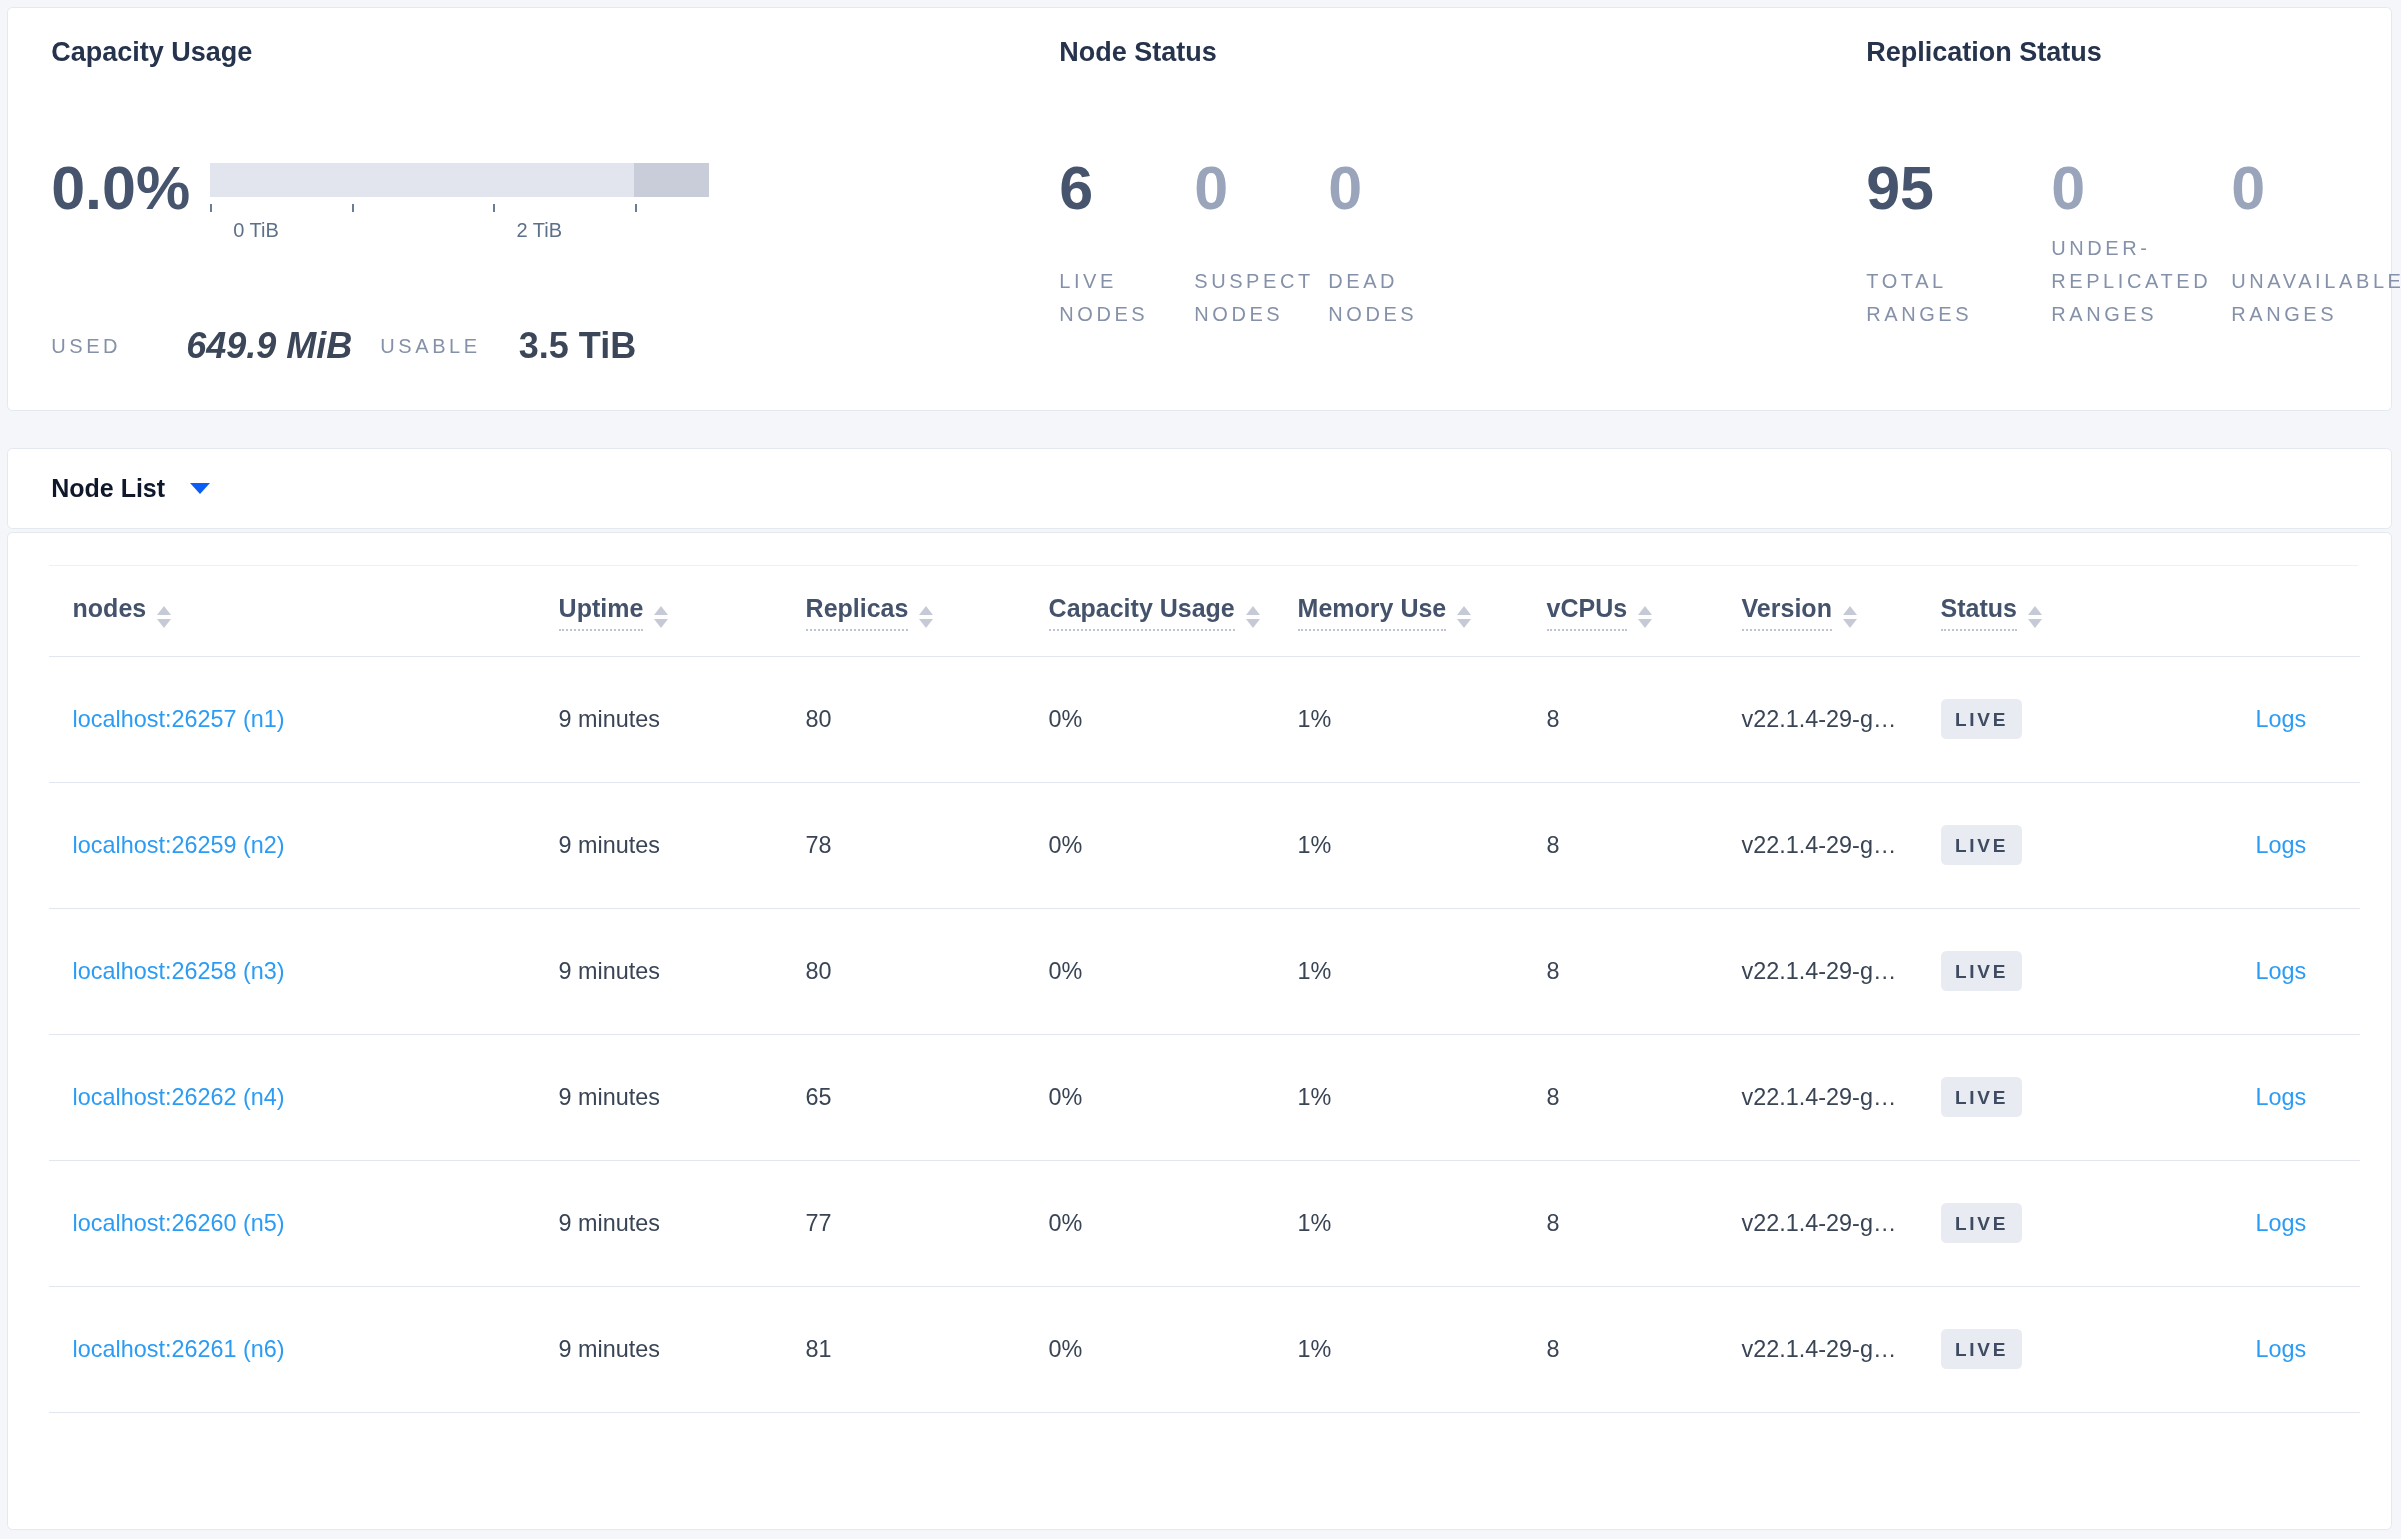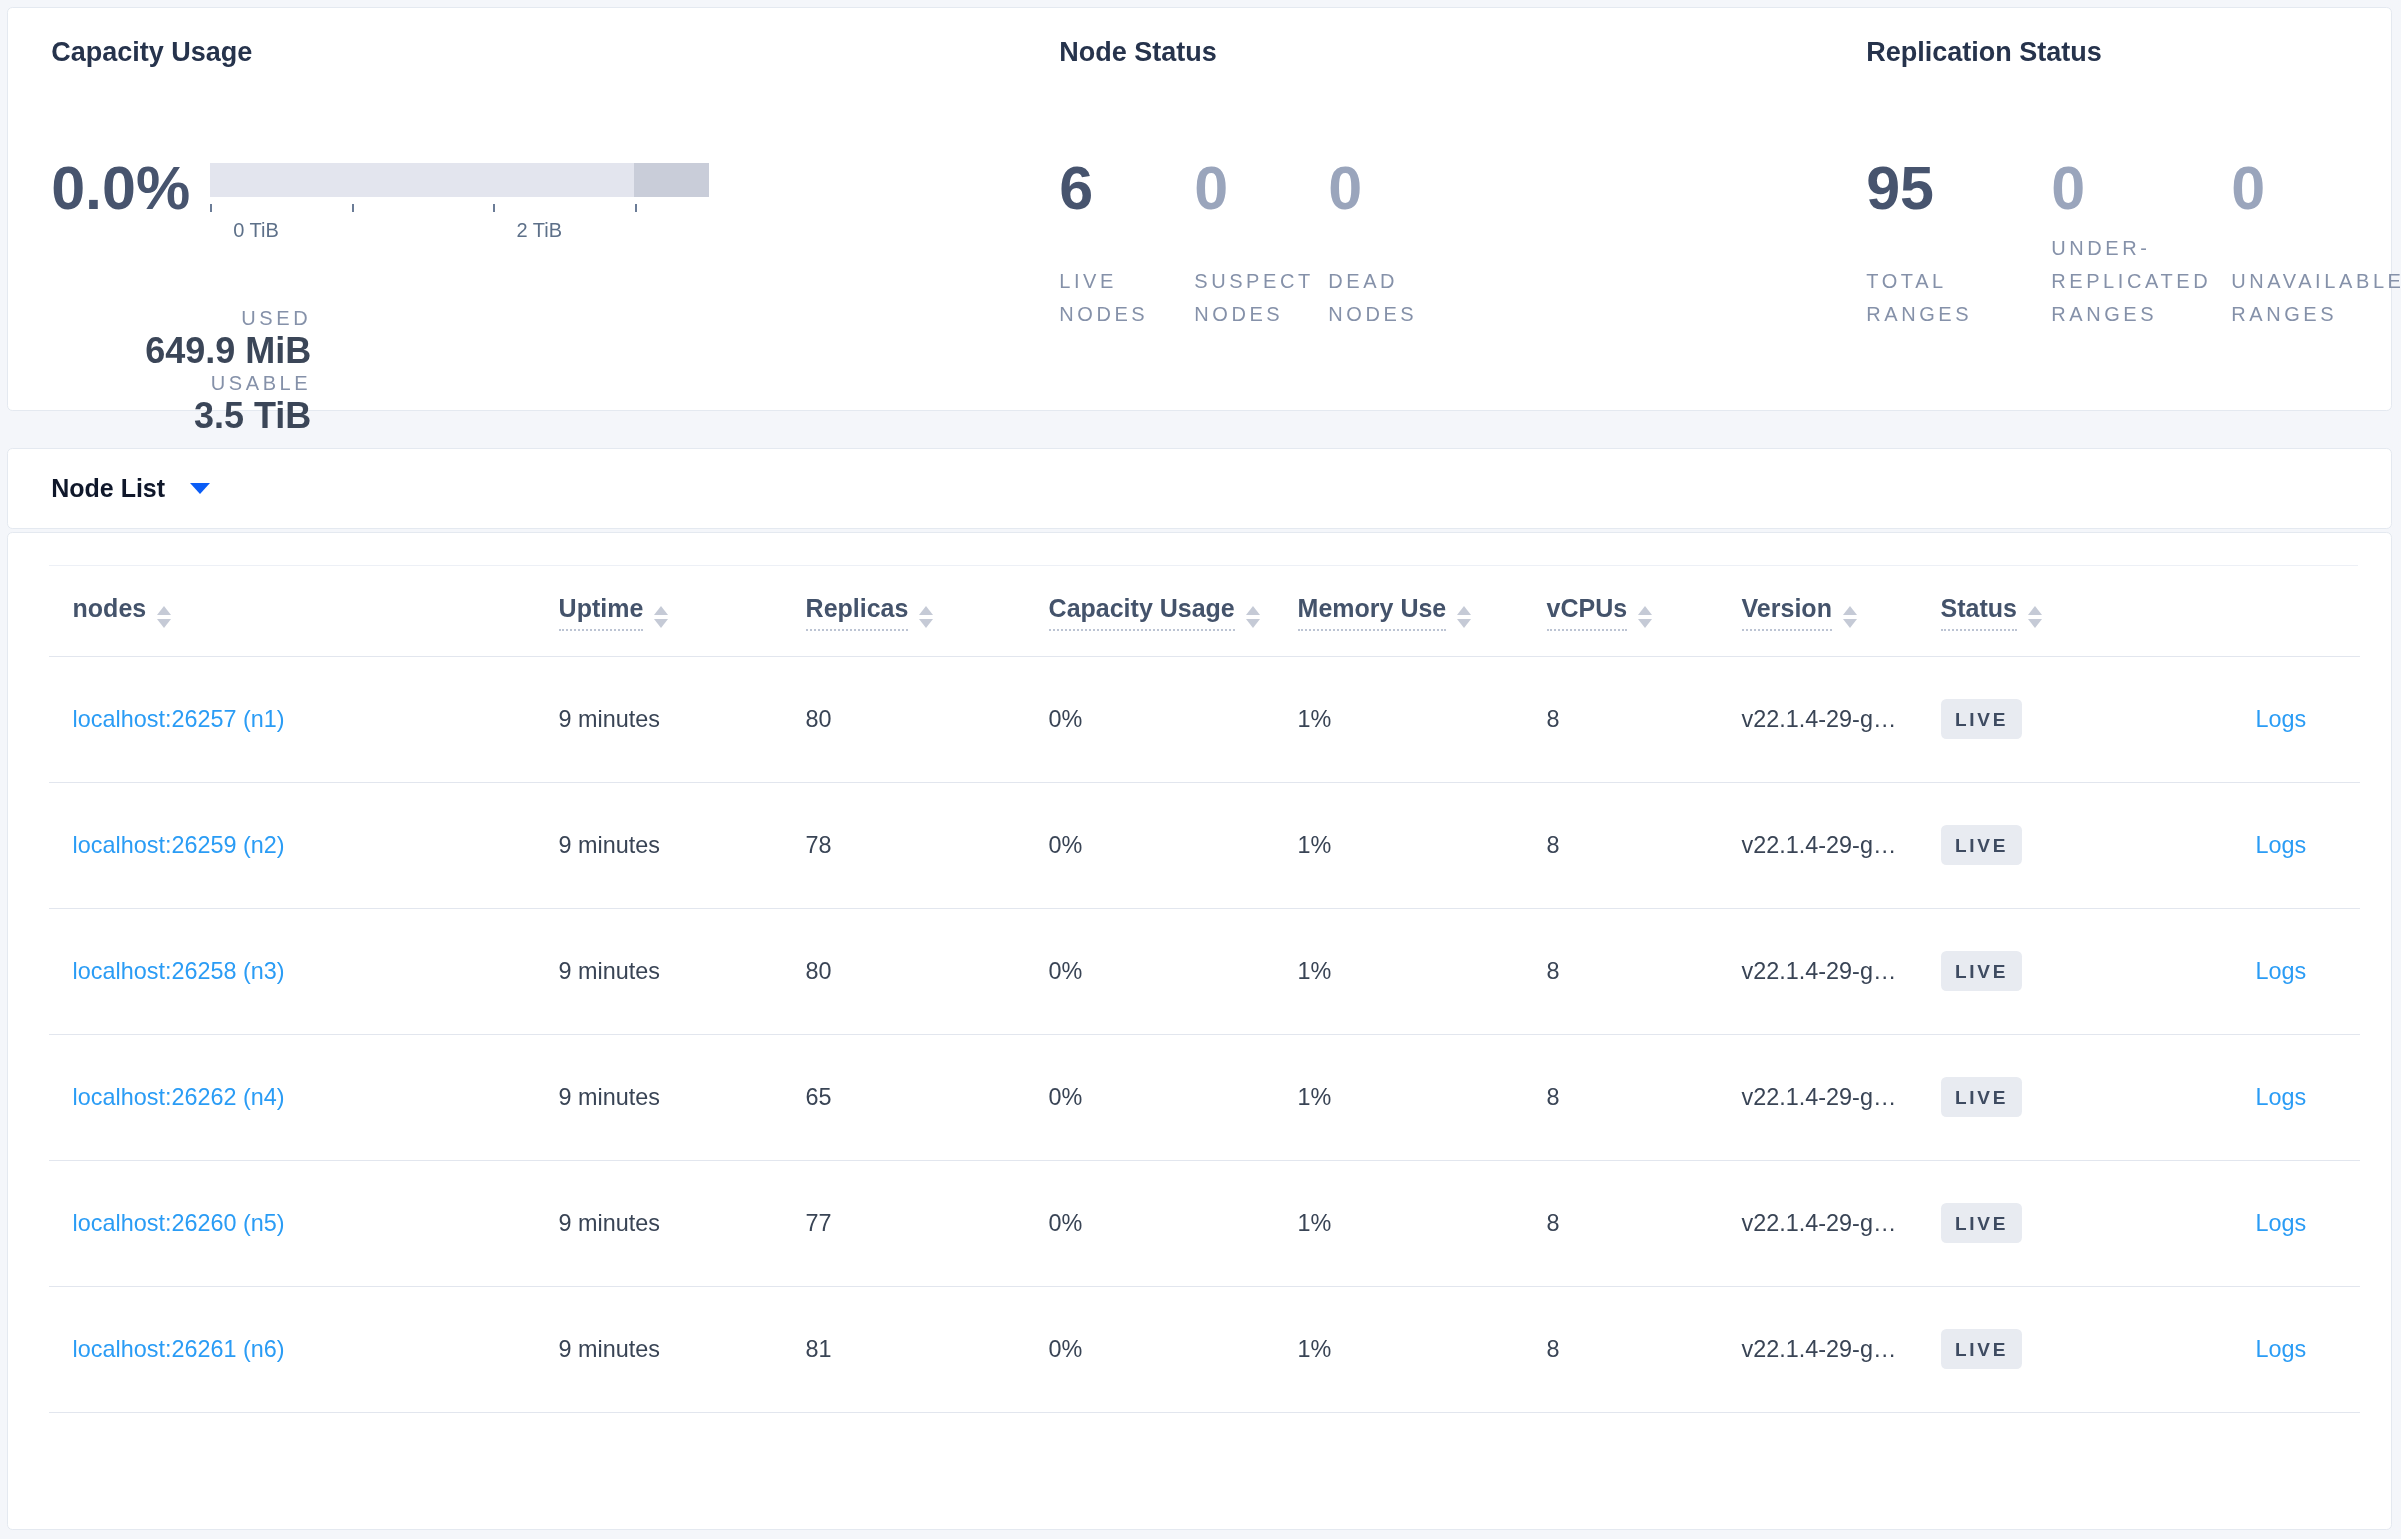--- a/index.html
+++ b/index.html
@@ -37,24 +37,24 @@
   
   .cap-pct{position:absolute;left:0;top:117px;font-size:61px;line-height:72px;font-weight:700;color:#47546e;}
   .cap-chart{position:absolute;left:159px;top:128px;width:499px;}
   .cap-bar{height:34px;background:#e3e5ee;position:relative;}
   .cap-bar-dark{position:absolute;right:0;top:0;bottom:0;width:75px;background:#c9cdd9;}
   .cap-tick{position:absolute;width:1.8px;height:8px;background:#6b7c97;top:41px;}
   .cap-tick-label{
     position:absolute;top:56px;transform:translateX(-50%);
     font-size:20px;color:#5d7089;white-space:nowrap;margin-left:45px;
   }
-  .cap-summary{position:absolute;left:0;top:272px;display:flex;align-items:flex-end;white-space:nowrap;flex-direction:column;}
+  .cap-summary{position:absolute;left:0;top:290px;display:flex;align-items:center;white-space:nowrap;}
   .kv-label{font-size:20px;letter-spacing:3.6px;color:#8591a9;}
   .kv-value{font-size:36px;font-weight:700;color:#3b4658;}
-  .cap-summary .v1{margin-left:94px;}
+  .cap-summary .v1{margin-left:65px;font-style:italic;}
   .cap-summary .l2{margin-left:28px;}
   .cap-summary .v2{margin-left:38px;}
 
   #sec-nodestatus .stat{width:135px;}
   #sec-nodestatus .stat:nth-child(2){width:134px;}
   #sec-replication .stat{width:185px;}
   #sec-replication .stat:nth-child(2){width:180px;}
   #sec-replication .stat:nth-child(3){width:216px;}
 
   

